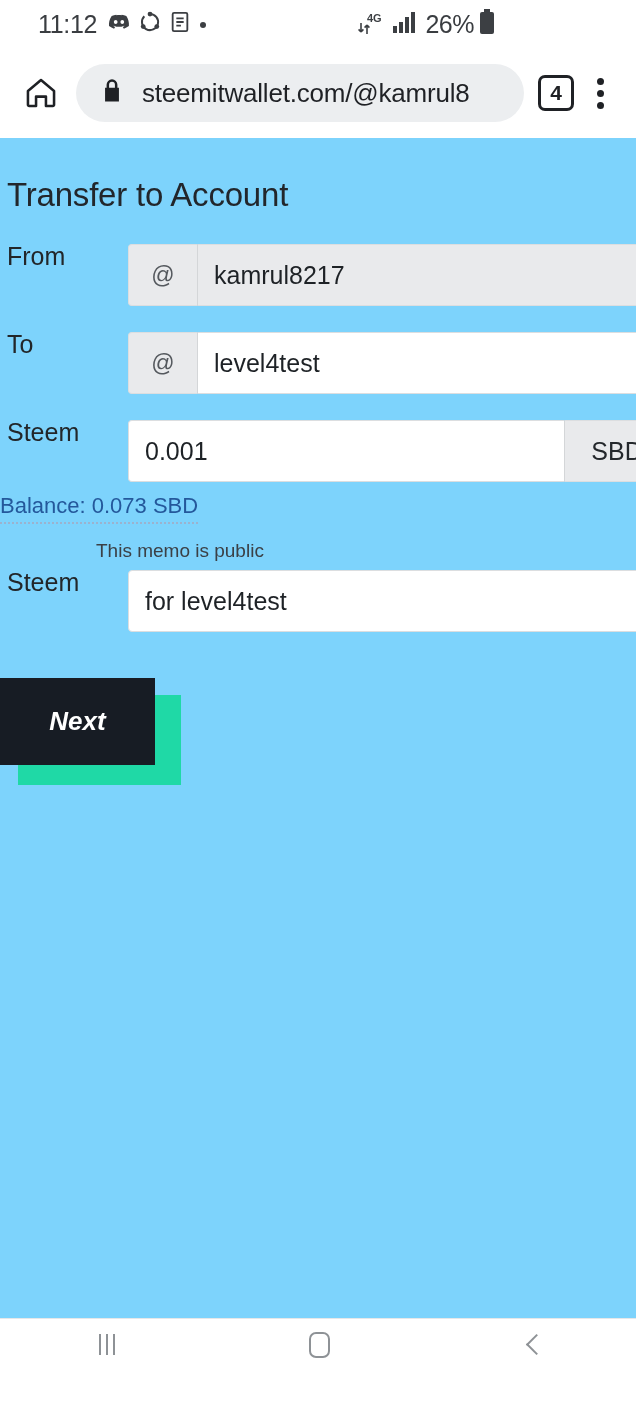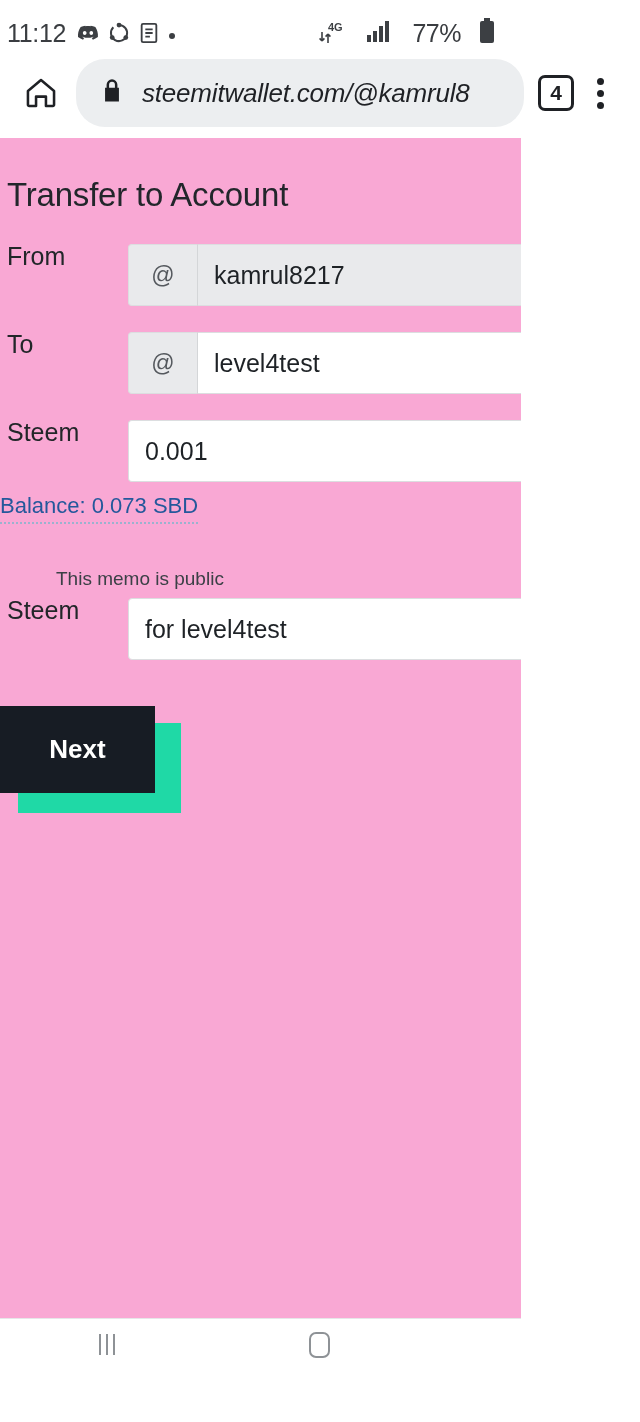--- a/index.html
+++ b/index.html
@@ -9,41 +9,41 @@
     background: #ffffff;
     font-family: "Liberation Sans", sans-serif;
     overflow: hidden;
   }
 
   
   .status-bar {
     height: 48px;
     width: 511px;
     display: flex;
-    align-items: flex-end;
-    padding: 0 16px 0 7px;
+    align-items: center;
+    padding: 0 16px 0 38px;
     background: #ffffff;
     color: #3c3f43;
   }
   .status-clock {
     font-size: 25px;
     letter-spacing: -0.3px;
     color: #3a3d41;
   }
   .status-left-icons {
     display: flex;
     align-items: center;
     gap: 9px;
     margin-left: 11px;
   }
   .status-spacer { flex: 1; }
   .status-right {
     display: flex;
     align-items: center;
-    gap: 18px;
+    gap: 5px;
   }
   .net-type {
     display: flex;
     align-items: center;
   }
   .battery-pct {
     font-size: 25px;
     color: #3a3d41;
     letter-spacing: -0.5px;
     margin-left: 2px;
@@ -61,29 +61,28 @@
   .home-btn {
     width: 46px;
     height: 46px;
     display: flex;
     align-items: center;
     justify-content: center;
     flex: 0 0 auto;
   }
   .omnibox {
     flex: 1;
-    height: 68px;
+    height: 58px;
     margin: 0 14px 0 12px;
     background: #eceef0;
     border-radius: 29px;
     display: flex;
     align-items: center;
     padding: 0 20px 0 24px;
     overflow: hidden;
-    font-style: italic;
   }
   .omnibox .url {
     font-size: 26px;
     color: #1f2125;
     margin-left: 18px;
     white-space: nowrap;
     overflow: hidden;
     letter-spacing: -0.2px;
   }
   .tab-count {
@@ -113,23 +112,23 @@
     display: block;
     width: 7px;
     height: 7px;
     border-radius: 50%;
     background: #1f2125;
   }
 
   
   .page {
     position: relative;
-    width: 521px;
+    width: 636px;
     height: 1232px;
-    background: #f9a8d4;
+    background: #7dd3fc;
     overflow: hidden;
   }
   .page-title {
     font-size: 33px;
     font-weight: 400;
     color: #22262b;
     padding: 38px 0 0 7px;
     letter-spacing: -0.2px;
   }
   .page-sub {
@@ -218,22 +217,22 @@
   }
   .balance-link {
     font-size: 22px;
     color: #24589b;
     border-bottom: 2px dotted #9bb2ce;
     padding-bottom: 3px;
     display: inline-block;
     cursor: pointer;
   }
   .memo-note {
-    padding-left: 56px;
-    margin-top: 44px;
+    padding-left: 96px;
+    margin-top: 16px;
     font-size: 19px;
     color: #3b4046;
   }
 
   
   .btn-area {
     margin-top: 46px;
     padding-left: 7px;
     position: relative;
     height: 110px;
@@ -255,20 +254,21 @@
     background: #171c24;
     border: 1px solid #171c24;
     color: #ffffff;
     font-size: 26px;
     font-weight: bold;
     font-family: "Liberation Sans", sans-serif;
     cursor: pointer;
     display: flex;
     align-items: center;
     justify-content: center;
+    font-style: italic;
   }
 
   
   .nav-bar {
     position: absolute;
     left: 0;
     bottom: 0;
     width: 640px;
     height: 52px;
     border-top: 1px solid #e6e7e9;
@@ -349,21 +349,21 @@
       </svg>
     </span>
     <span>
       <svg width="26" height="24" viewBox="0 0 26 24">
           <rect x="1" y="16" width="4" height="7" fill="#3c3f43"></rect>
           <rect x="7" y="12" width="4" height="11" fill="#3c3f43"></rect>
           <rect x="13" y="7" width="4" height="16" fill="#3c3f43"></rect>
           <rect x="19" y="2" width="4" height="21" fill="#3c3f43"></rect>
         </svg>
     </span>
-    <span class="battery-pct">77%</span>
+    <span class="battery-pct">26%</span>
     <span>
       <svg width="16" height="26" viewBox="0 0 16 26">
           <rect x="5" y="0" width="6" height="3" fill="#3c3f43"></rect>
           <rect x="1" y="3" width="14" height="22" rx="2" fill="#3c3f43"></rect>
         </svg>
     </span>
   </div>
 </div>
 
 <div class="browser-bar">

